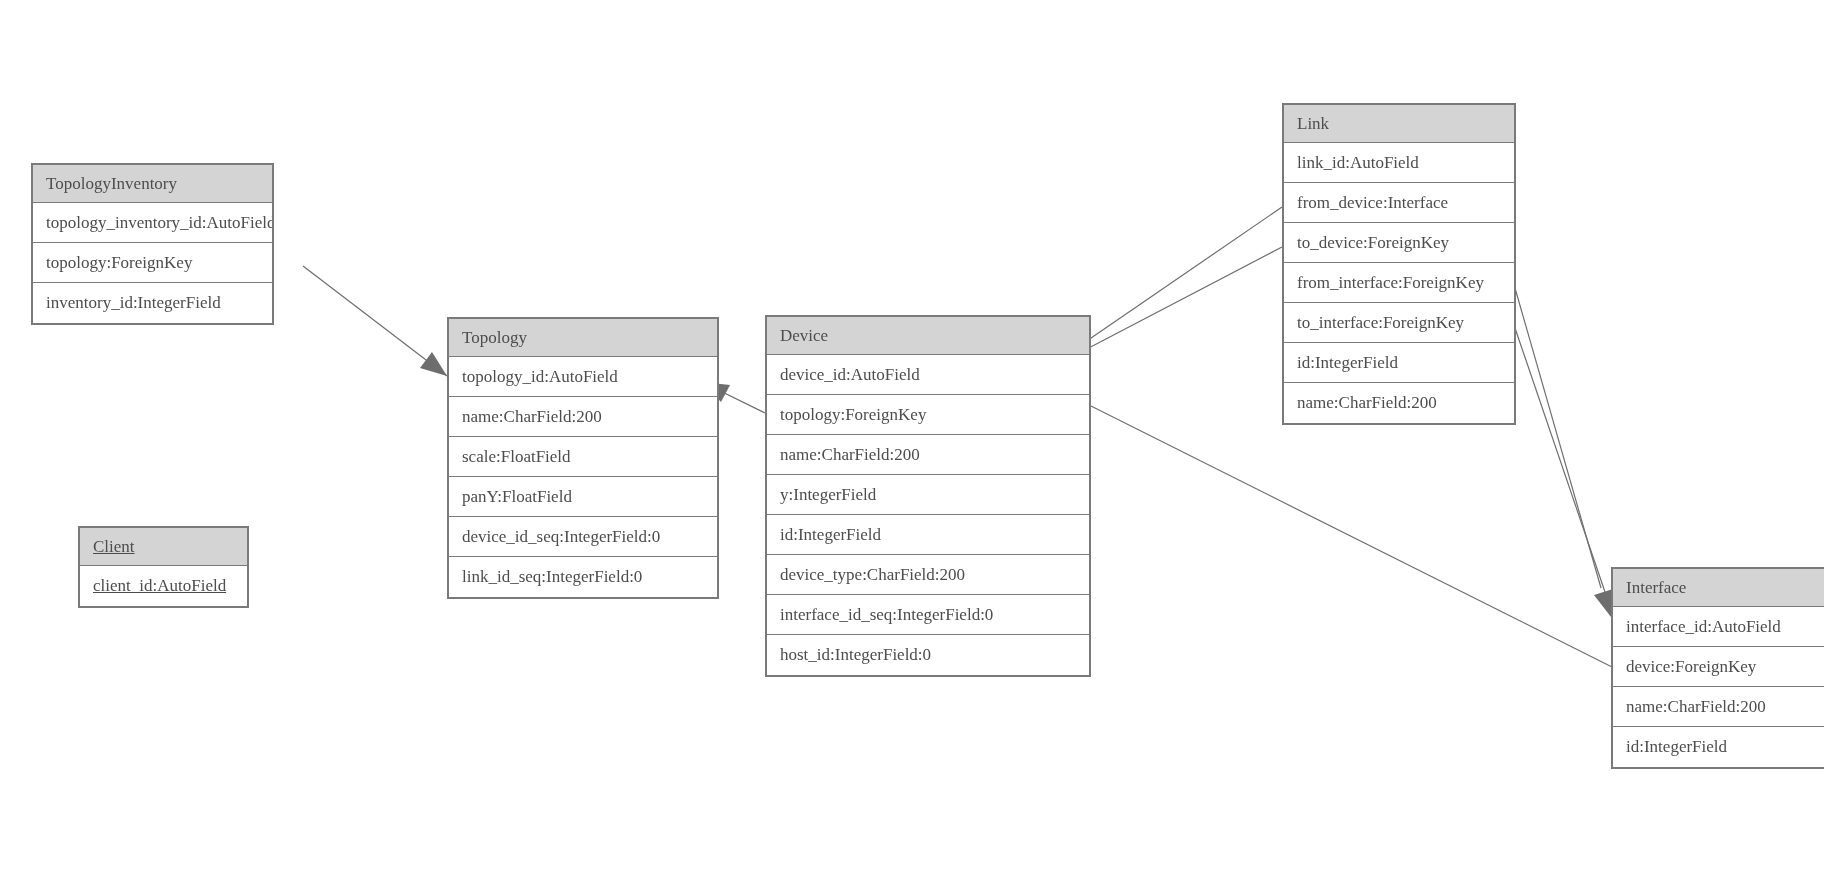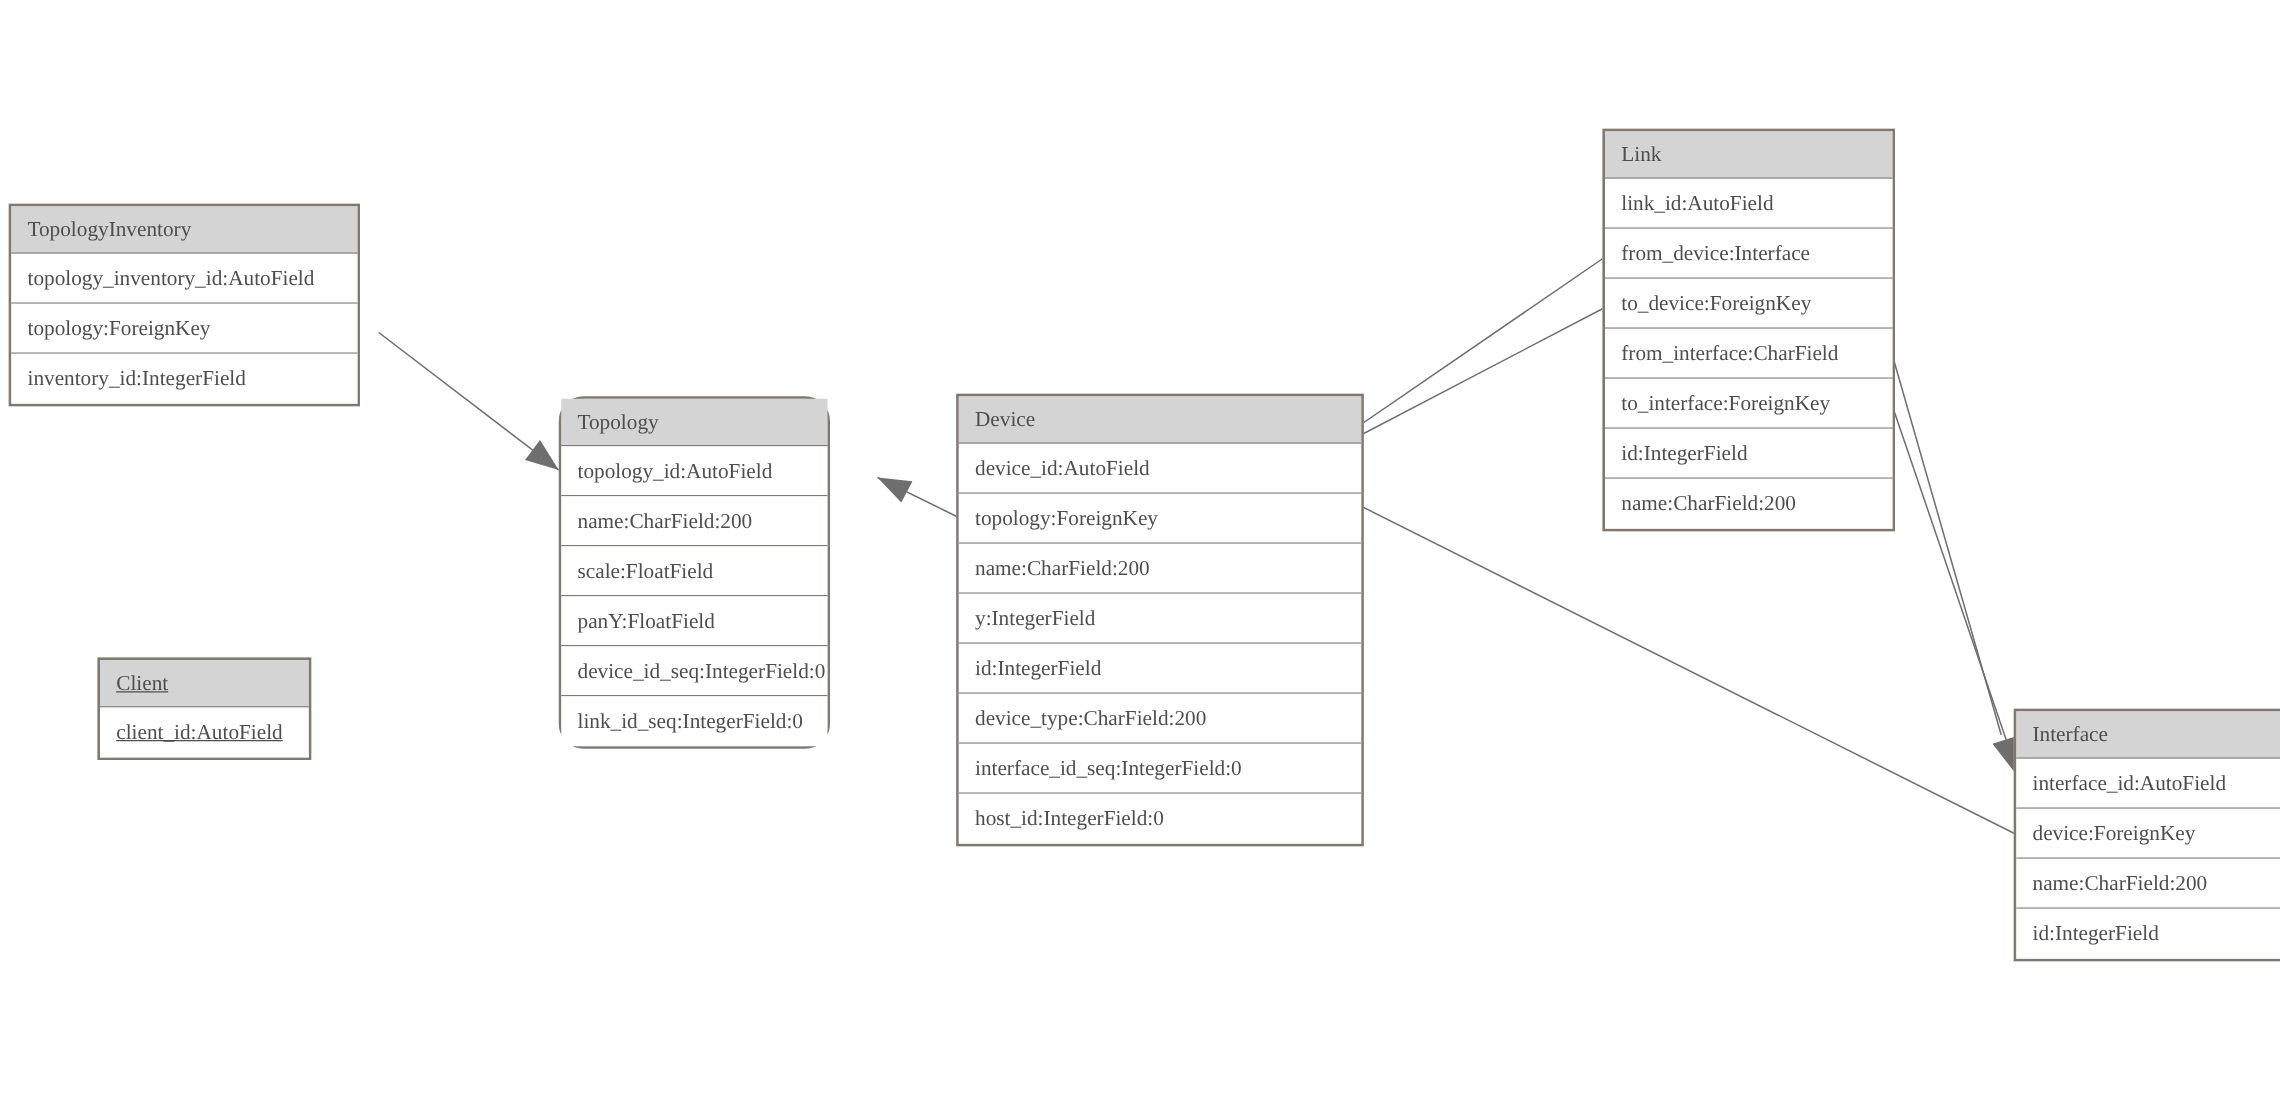--- a/index.html
+++ b/index.html
@@ -79,28 +79,28 @@
     <g>
       <line x1="1515" y1="288" x2="1601" y2="588" stroke="#6e6e6e" stroke-width="1.2"></line>
     </g>
 
     <g>
       <line x1="1515" y1="328" x2="1605" y2="592" stroke="#6e6e6e" stroke-width="1.2"></line>
       <polygon points="1611,617 1613,589 1594,595" fill="#6e6e6e"></polygon>
     </g>
   </svg>
 
-  <div class="entity" style="left:7px; top:163px; width:281px;">
+  <div class="entity" style="left:31px; top:163px; width:243px;">
     <div class="entity-header">TopologyInventory</div>
     <div class="entity-row">topology_inventory_id:AutoField</div>
     <div class="entity-row">topology:ForeignKey</div>
     <div class="entity-row">inventory_id:IntegerField</div>
   </div>
 
-  <div class="entity" style="left:447px; top:317px; width:217px;border-radius:20px;">
+  <div class="entity" style="left:447px; top:317px; width:272px;">
     <div class="entity-header">Topology</div>
     <div class="entity-row">topology_id:AutoField</div>
     <div class="entity-row">name:CharField:200</div>
     <div class="entity-row">scale:FloatField</div>
     <div class="entity-row">panY:FloatField</div>
     <div class="entity-row">device_id_seq:IntegerField:0</div>
     <div class="entity-row">link_id_seq:IntegerField:0</div>
   </div>
 
   <div class="entity" style="left:78px; top:526px; width:171px;text-decoration:underline;">
@@ -118,21 +118,21 @@
     <div class="entity-row">device_type:CharField:200</div>
     <div class="entity-row">interface_id_seq:IntegerField:0</div>
     <div class="entity-row">host_id:IntegerField:0</div>
   </div>
 
   <div class="entity" style="left:1282px; top:103px; width:234px;">
     <div class="entity-header">Link</div>
     <div class="entity-row">link_id:AutoField</div>
     <div class="entity-row">from_device:Interface</div>
     <div class="entity-row">to_device:ForeignKey</div>
-    <div class="entity-row">from_interface:CharField</div>
+    <div class="entity-row">from_interface:ForeignKey</div>
     <div class="entity-row">to_interface:ForeignKey</div>
     <div class="entity-row">id:IntegerField</div>
     <div class="entity-row">name:CharField:200</div>
   </div>
 
   <div class="entity" style="left:1611px; top:567px; width:240px;">
     <div class="entity-header">Interface</div>
     <div class="entity-row">interface_id:AutoField</div>
     <div class="entity-row">device:ForeignKey</div>
     <div class="entity-row">name:CharField:200</div>

